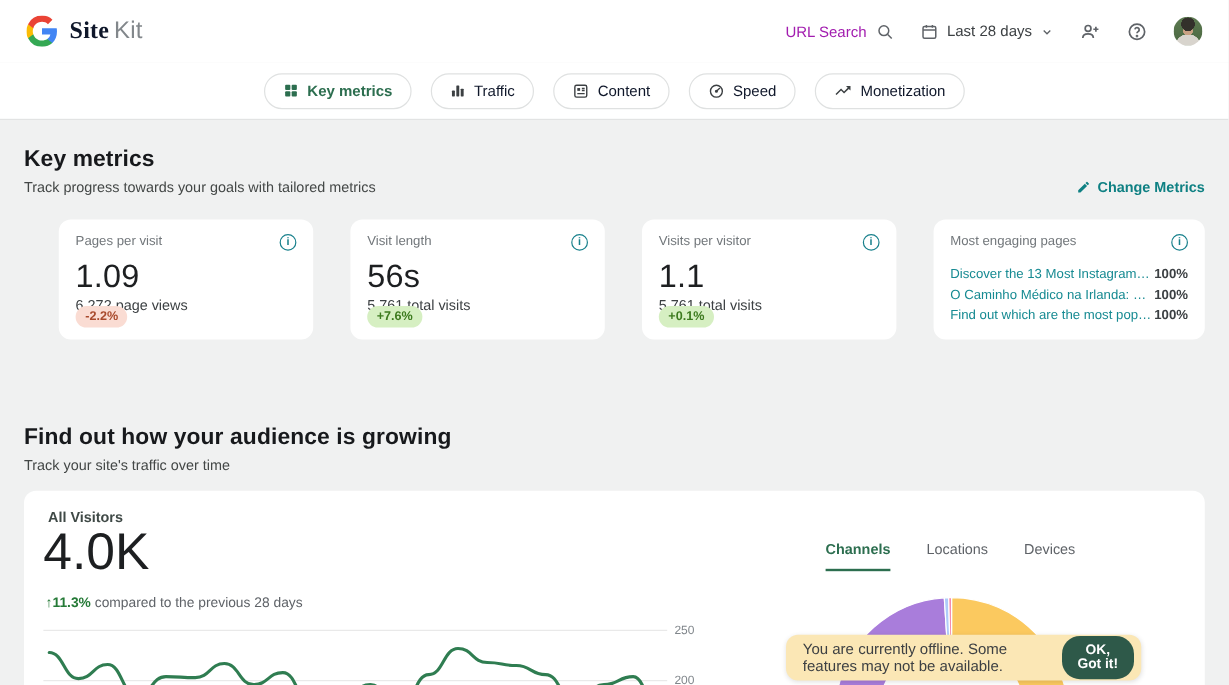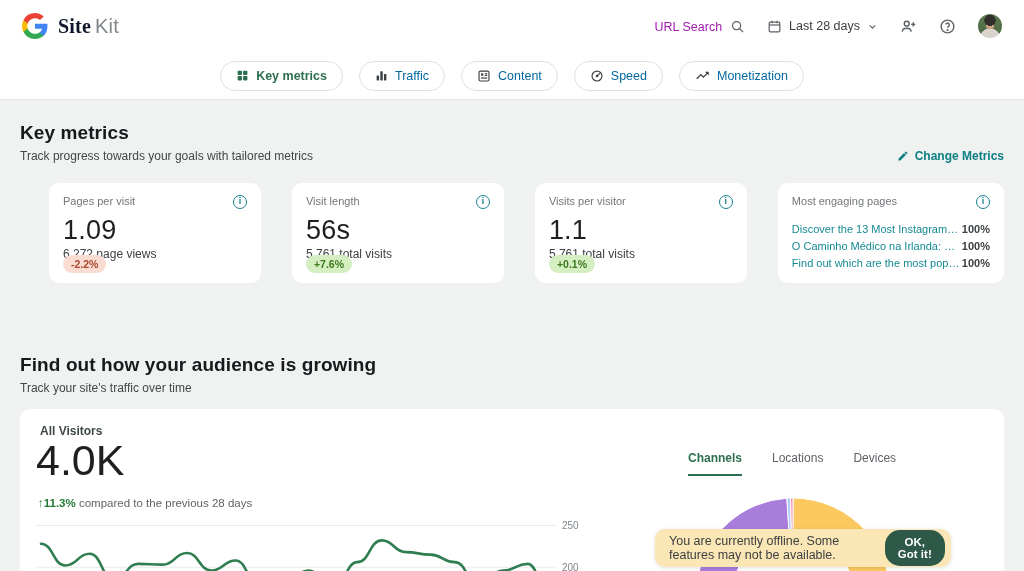--- a/index.html
+++ b/index.html
@@ -20,21 +20,21 @@
   .icon-btn { display:flex; align-items:center; justify-content:center; cursor:pointer; color:#5f6368; }
   .avatar { width:24px; height:24px; border-radius:50%; cursor:pointer;
     background:
       radial-gradient(circle at 50% 26%, #33302b 0 26%, rgba(0,0,0,0) 27%),
       radial-gradient(circle at 50% 46%, #c9a183 0 24%, rgba(0,0,0,0) 25%),
       radial-gradient(circle at 50% 105%, #d8d4cd 0 38%, rgba(0,0,0,0) 39%),
       linear-gradient(#5d7a52, #49663f); }
 
   
   .tabbar { height:48px; background:#fff; border-bottom:1px solid #e2e3e3; display:flex; align-items:center; justify-content:center; gap:16px; }
-  .chip { display:flex; align-items:center; gap:7px; height:30px; padding:0 15px; border:1px solid #dfe1e1; border-radius:16px; background:#fff; font-size:12.5px; color:#0369a1; cursor:pointer; }
+  .chip { display:flex; align-items:center; gap:7px; height:30px; padding:0 15px; border:1px solid #dfe1e1; border-radius:16px; background:#fff; font-size:12.5px; color:#0f172a; cursor:pointer; }
   .chip svg { display:block; }
   .chip.active { color:#2c6e4f; font-weight:700; }
 
   
   .content { padding:0 20px; }
   .sect-head { margin-top:22px; }
   .sect-title { font-size:19px; font-weight:700; color:#17191c; letter-spacing:.1px; }
   .sect-subrow { display:flex; align-items:center; margin-top:5px; }
   .sect-sub { font-size:12px; color:#434746; }
   .change-metrics { margin-left:auto; display:flex; align-items:center; gap:6px; color:#0e8083; font-size:12px; font-weight:700; cursor:pointer; }

